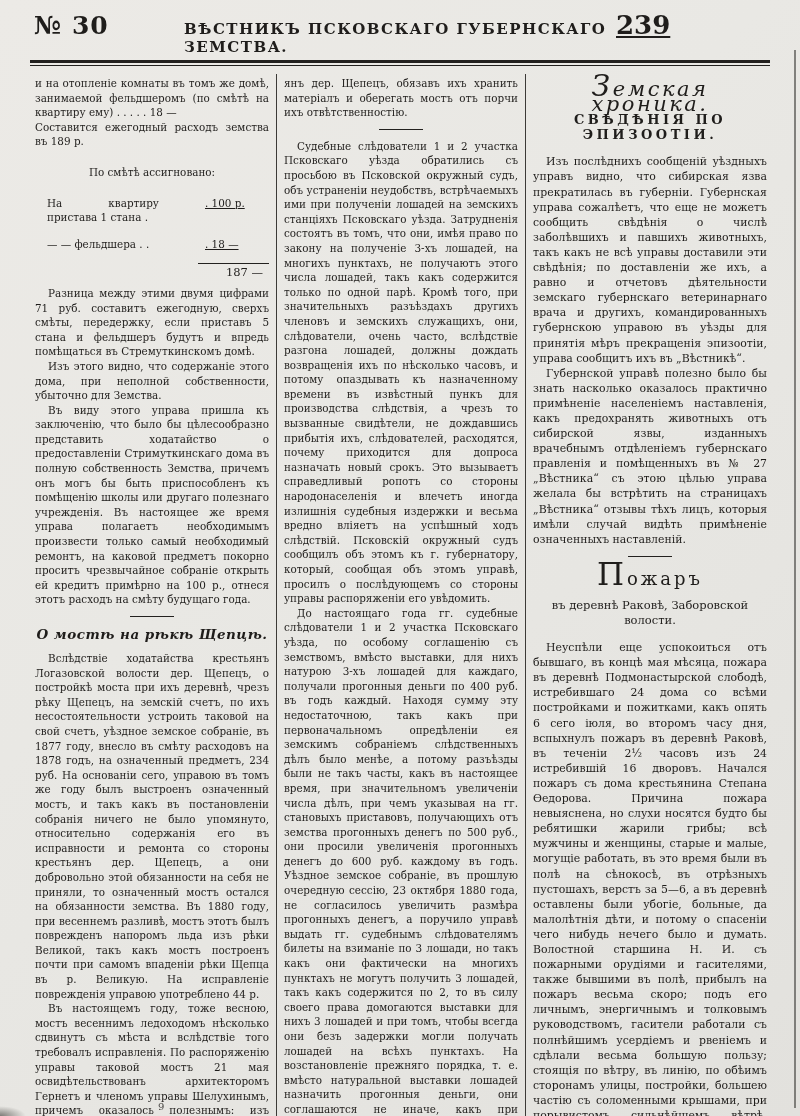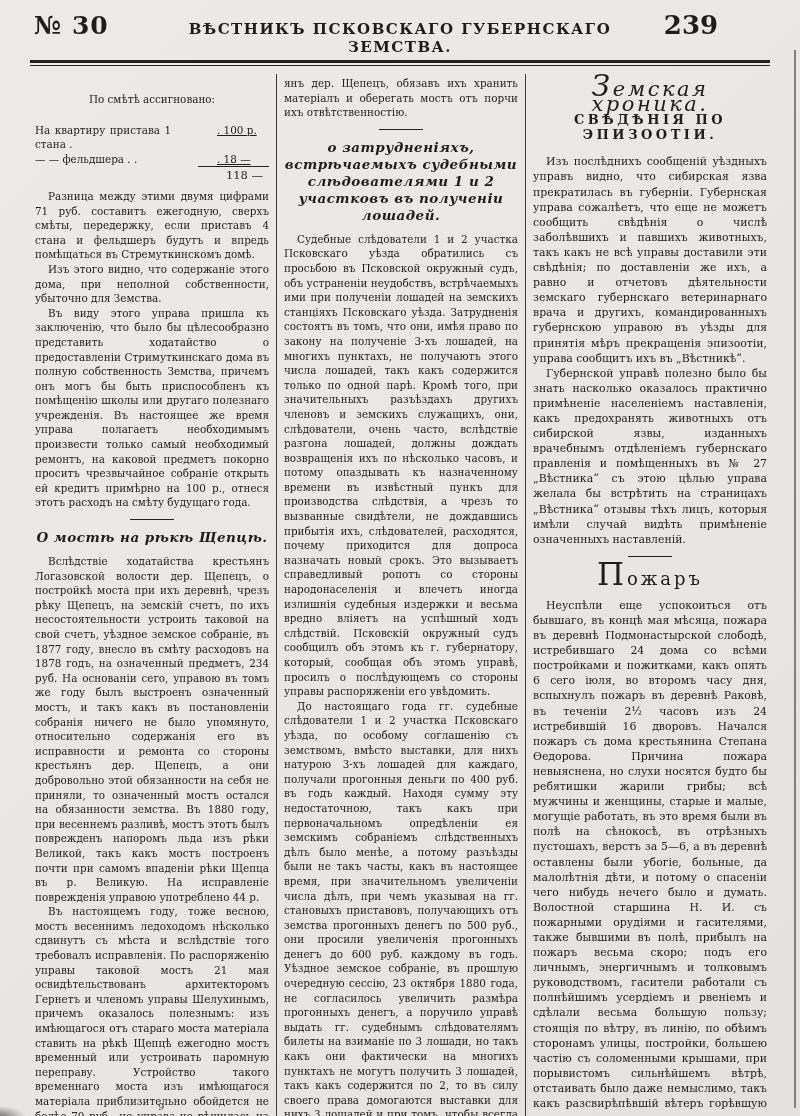--- a/index.html
+++ b/index.html
@@ -23,22 +23,22 @@
   }
   .scan-smudge-bl{
     position:absolute;left:0;bottom:0;width:26px;height:10px;
     background:radial-gradient(ellipse at left bottom,#7d7b77,transparent 70%);
   }
   .masthead{
     display:flex;align-items:baseline;
     padding:10px 34px 2px 34px;
   }
   .issue-no{font-size:25px;font-weight:bold;width:150px;letter-spacing:1px;}
-  .mast-title{flex:1;text-align:center;font-size:15px;font-weight:bold;letter-spacing:1.5px;}
-  .page-number{width:150px;text-align:center;font-size:26px;font-weight:bold;}
+  .mast-title{flex:1;text-align:left;font-size:15px;font-weight:bold;letter-spacing:1.5px;}
+  .page-number{width:150px;text-align:left;font-size:26px;font-weight:bold;text-decoration:underline;}
   .rule-double{margin:2px 30px 0 30px;}
   .rule-double .thick{height:3px;background:#23211f;}
   .rule-double .thin{height:1px;background:#23211f;margin-top:2px;}
   .columns{
     display:flex;
     margin:8px 26px 0 28px;
     height:1042px;
   }
   .col{
     flex:1;
@@ -48,21 +48,21 @@
     font-size:10.4px;
     line-height:14.6px;
     text-align:justify;
   }
   .col-2{border-left:1px solid #3c3a37;}
   .col-3{border-left:1px solid #3c3a37;font-size:10.9px;line-height:15.1px;}
   p.para{margin:0;text-indent:13px;}
   p.para.no-indent{text-indent:0;}
   .line{margin:0;}
   .centered-line{margin:16px;text-align:center;text-indent:0;}
-  .est-row{display:flex;margin:0;gap:46px;}
+  .est-row{display:flex;margin:12px;gap:46px;}
   .est-row .lbl{flex:1;}
   .est-row .val{width:52px;text-align:left;white-space:nowrap;text-decoration:underline;}
   .est-total{display:flex;justify-content:flex-end;margin:0 0 6px 0;}
   .est-total span{border-top:1px solid #23211f;padding:1px 6px 0 28px;font-size:11.5px;}
   .divider{width:44px;height:1px;background:#23211f;margin:9px auto 9px auto;}
   h3.article-heading{
     margin:4px 0 8px 0;
     font-size:13.5px;font-weight:bold;font-style:italic;
     text-align:center;text-indent:0;line-height:17px;letter-spacing:.5px;
   }
@@ -101,58 +101,60 @@
   </header>
 
   <div class="rule-double">
     <div class="thick"></div>
     <div class="thin"></div>
   </div>
 
   <main class="columns">
 
     <section class="col col-1">
+      <p class="para no-indent">и на отопленіе комнаты въ томъ же домѣ, занимаемой фельдшеромъ (по смѣтѣ на квартиру ему) .     .     .     .     .     18 —</p>
+      <p class="line">Составится ежегодный расходъ земства въ 189 р.</p>
       <p class="centered-line">По смѣтѣ ассигновано:</p>
       <div class="est-row">
         <span class="lbl">На квартиру пристава 1 стана .</span>
         <span class="val">. 100 р.</span>
       </div>
       <div class="est-row">
         <span class="lbl">—      —      фельдшера  .       .</span>
         <span class="val">. 18 —</span>
       </div>
       <div class="est-total">
-        <span>118 —</span>
+        <span>187 —</span>
       </div>
-      <p class="para">Разница между этими двумя цифрами 71 руб. составитъ ежегодную, сверхъ смѣты, передержку, если приставъ 4 стана и фельдшеръ будутъ и впредь помѣщаться въ Стремуткинскомъ домѣ.</p>
+      <p class="para">Разница между этими двумя цифрами 71 руб. составитъ ежегодную, сверхъ смѣты, передержку, если приставъ 5 стана и фельдшеръ будутъ и впредь помѣщаться въ Стремуткинскомъ домѣ.</p>
       <p class="para">Изъ этого видно, что содержаніе этого дома, при неполной собственности, убыточно для Земства.</p>
       <p class="para">Въ виду этого управа пришла къ заключенію, что было бы цѣлесообразно представить ходатайство о предоставленіи Стримуткинскаго дома въ полную собственность Земства, причемъ онъ могъ бы быть приспособленъ къ помѣщенію школы или другаго полезнаго учрежденія. Въ настоящее же время управа полагаетъ необходимымъ произвести только самый необходимый ремонтъ, на каковой предметъ покорно проситъ чрезвычайное собраніе открыть ей кредитъ примѣрно на 100 р., отнеся этотъ расходъ на смѣту будущаго года.</p>
       <div class="divider"></div>
       <h3 class="article-heading">О мостѣ на рѣкѣ Щепцѣ.</h3>
       <p class="para">Вслѣдствіе ходатайства крестьянъ Логазовской волости дер. Щепецъ, о постройкѣ моста при ихъ деревнѣ, чрезъ рѣку Щепецъ, на земскій счетъ, по ихъ несостоятельности устроить таковой на свой счетъ, уѣздное земское собраніе, въ 1877 году, внесло въ смѣту расходовъ на 1878 годъ, на означенный предметъ, 234 руб. На основаніи сего, управою въ томъ же году былъ выстроенъ означенный мостъ, и такъ какъ въ постановленіи собранія ничего не было упомянуто, относительно содержанія его въ исправности и ремонта со стороны крестьянъ дер. Щепецъ, а они добровольно этой обязанности на себя не приняли, то означенный мостъ остался на обязанности земства. Въ 1880 году, при весеннемъ разливѣ, мостъ этотъ былъ поврежденъ напоромъ льда изъ рѣки Великой, такъ какъ мостъ построенъ почти при самомъ впаденіи рѣки Щепца въ р. Великую. На исправленіе поврежденія управою употреблено 44 р.</p>
       <p class="para">Въ настоящемъ году, тоже весною, мостъ весеннимъ ледоходомъ нѣсколько сдвинутъ съ мѣста и вслѣдствіе того требовалъ исправленія. По распоряженію управы таковой мостъ 21 мая освидѣтельствованъ архитекторомъ Гернетъ и членомъ управы Шелухинымъ, причемъ оказалось полезнымъ: изъ имѣющагося отъ стараго моста матеріала ставить на рѣкѣ Щепцѣ ежегодно мостъ временный или устроивать паромную переправу. Устройство такого временнаго моста изъ имѣющагося матеріала приблизительно обойдется не болѣе 70 руб., но управа не рѣшилась на означенный расходъ въ виду того, что крестьяне дер. Щепецъ не соглашаются принять на свой счетъ своевременно предъ разливомъ рѣки разбирать мостъ и послѣ разлива вновь возстановлять и производить мелкій ремонтъ, а также хранить мелкій матеріалъ. Несогласіе сіе они объясняютъ своею бѣдностію, что въ нѣкоторой степени справедливо.</p>
 
     </section>
 
     <section class="col col-2">
       <p class="para no-indent">янъ дер. Щепецъ, обязавъ ихъ хранить матеріалъ и оберегать мостъ отъ порчи ихъ отвѣтственностію.</p>
       <div class="divider"></div>
-      <h3 class="article-heading">о затрудненіяхъ, встрѣчаемыхъ судебными слѣдователями 1 и 2 участковъ въ полученіи лошадей.</h3>
       <p class="para">Судебные слѣдователи 1 и 2 участка Псковскаго уѣзда обратились съ просьбою въ Псковской окружный судъ, объ устраненіи неудобствъ, встрѣчаемыхъ ими при полученіи лошадей на земскихъ станціяхъ Псковскаго уѣзда. Затрудненія состоятъ въ томъ, что они, имѣя право по закону на полученіе 3-хъ лошадей, на многихъ пунктахъ, не получаютъ этого числа лошадей, такъ какъ содержится только по одной парѣ. Кромѣ того, при значительныхъ разъѣздахъ другихъ членовъ и земскихъ служащихъ, они, слѣдователи, очень часто, вслѣдствіе разгона лошадей, должны дождать возвращенія ихъ по нѣсколько часовъ, и потому опаздывать къ назначенному времени въ извѣстный пункъ для производства слѣдствія, а чрезъ то вызванные свидѣтели, не дождавшись прибытія ихъ, слѣдователей, расходятся, почему приходится для допроса назначать новый срокъ. Это вызываетъ справедливый ропотъ со стороны народонаселенія и влечетъ иногда излишнія судебныя издержки и весьма вредно вліяетъ на успѣшный ходъ слѣдствій. Псковскій окружный судъ сообщилъ объ этомъ къ г. губернатору, который, сообщая объ этомъ управѣ, просилъ о послѣдующемъ со стороны управы распоряженіи его увѣдомить.</p>
       <p class="para">До настоящаго года гг. судебные слѣдователи 1 и 2 участка Псковскаго уѣзда, по особому соглашенію съ земствомъ, вмѣсто выставки, для нихъ натурою 3-хъ лошадей для каждаго, получали прогонныя деньги по 400 руб. въ годъ каждый. Находя сумму эту недостаточною, такъ какъ при первоначальномъ опредѣленіи ея земскимъ собраніемъ слѣдственныхъ дѣлъ было менѣе, а потому разъѣзды были не такъ часты, какъ въ настоящее время, при значительномъ увеличеніи числа дѣлъ, при чемъ указывая на гг. становыхъ приставовъ, получающихъ отъ земства прогонныхъ денегъ по 500 руб., они просили увеличенія прогонныхъ денегъ до 600 руб. каждому въ годъ. Уѣздное земское собраніе, въ прошлую очередную сессію, 23 октября 1880 года, не согласилось увеличить размѣра прогонныхъ денегъ, а поручило управѣ выдать гг. судебнымъ слѣдователямъ билеты на взиманіе по 3 лошади, но такъ какъ они фактически на многихъ пунктахъ не могутъ получить 3 лошадей, такъ какъ содержится по 2, то въ силу своего права домогаются выставки для нихъ 3 лошадей и при томъ, чтобы всегда они безъ задержки могли получать лошадей на всѣхъ пунктахъ. На возстановленіе прежняго порядка, т. е. вмѣсто натуральной выставки лошадей назначить прогонныя деньги, они соглашаются не иначе, какъ при назначеніи по 600 руб. въ годъ каждому.</p>
 
     </section>
 
     <section class="col col-3">
       <h2 class="chronicle-heading">Земская хроника.</h2>
       <h3 class="caps-heading">СВѢДѢНІЯ ПО ЭПИЗООТІИ.</h3>
       <p class="para">Изъ послѣднихъ сообщеній уѣздныхъ управъ видно, что сибирская язва прекратилась въ губерніи. Губернская управа сожалѣетъ, что еще не можетъ сообщить свѣдѣнія о числѣ заболѣвшихъ и павшихъ животныхъ, такъ какъ не всѣ управы доставили эти свѣдѣнія; по доставленіи же ихъ, а равно и отчетовъ дѣятельности земскаго губернскаго ветеринарнаго врача и другихъ, командированныхъ губернскою управою въ уѣзды для принятія мѣръ прекращенія эпизоотіи, управа сообщитъ ихъ въ „Вѣстникѣ“.</p>
       <p class="para">Губернской управѣ полезно было бы знать насколько оказалось практично примѣненіе населеніемъ наставленія, какъ предохранять животныхъ отъ сибирской язвы, изданныхъ врачебнымъ отдѣленіемъ губернскаго правленія и помѣщенныхъ въ № 27 „Вѣстника“ съ этою цѣлью управа желала бы встрѣтить на страницахъ „Вѣстника“ отзывы тѣхъ лицъ, которыя имѣли случай видѣть примѣненіе означенныхъ наставленій.</p>
       <div class="divider"></div>
       <h2 class="fire-heading">Пожаръ</h2>
+      <p class="sub-heading">въ деревнѣ Раковѣ, Заборовской волости.</p>
       <p class="para">Неуспѣли еще успокоиться отъ бывшаго, въ концѣ мая мѣсяца, пожара въ деревнѣ Подмонастырской слободѣ, истребившаго 24 дома со всѣми постройками и пожитками, какъ опять 6 сего іюля, во второмъ часу дня, вспыхнулъ пожаръ въ деревнѣ Раковѣ, въ теченіи 2½ часовъ изъ 24 истребившій 16 дворовъ. Начался пожаръ съ дома крестьянина Степана Ѳедорова. Причина пожара невыяснена, но слухи носятся будто бы ребятишки жарили грибы; всѣ мужчины и женщины, старые и малые, могущіе работать, въ это время были въ полѣ на сѣнокосѣ, въ отрѣзныхъ пустошахъ, верстъ за 5—6, а въ деревнѣ оставлены были убогіе, больные, да малолѣтнія дѣти, и потому о спасеніи чего нибудь нечего было и думать. Волостной старшина Н. И. съ пожарными орудіями и гасителями, также бывшими въ полѣ, прибылъ на пожаръ весьма скоро; подъ его личнымъ, энергичнымъ и толковымъ руководствомъ, гасители работали съ полнѣйшимъ усердіемъ и рвеніемъ и сдѣлали весьма большую пользу; стоящія по вѣтру, въ линію, по обѣимъ сторонамъ улицы, постройки, большею частію съ соломенными крышами, при порывистомъ сильнѣйшемъ вѣтрѣ, отстаивать было даже немыслимо, такъ какъ разсвирѣпѣвшій вѣтеръ горѣвшую солому раскидывалъ повсюду и одновременно загоралось въ нѣсколькихъ мѣстахъ, и по вѣтру, и даже противъ вѣтра. Гасители все свое вниманіе, какъ и слѣдовало, сосредоточили на спасеніи дорогаго дома кр. Ефима Васильева, стоявшаго выше въ семи-аршинномъ разстояніи отъ горѣвшаго дома брата его Василья Федорова, за домомъ котораго, почти виплотную, тянулись въ линію дома и постройки послѣднихъ семи жителей и отстояли его молодцы; загорись этотъ домъ—не устоять бы и всѣмъ послѣднимъ.</p>
 
     </section>
 
   </main>
 
   <span class="sig-mark">9</span>
   <div class="scan-edge-right"></div>
   <div class="scan-smudge-bl"></div>
 

